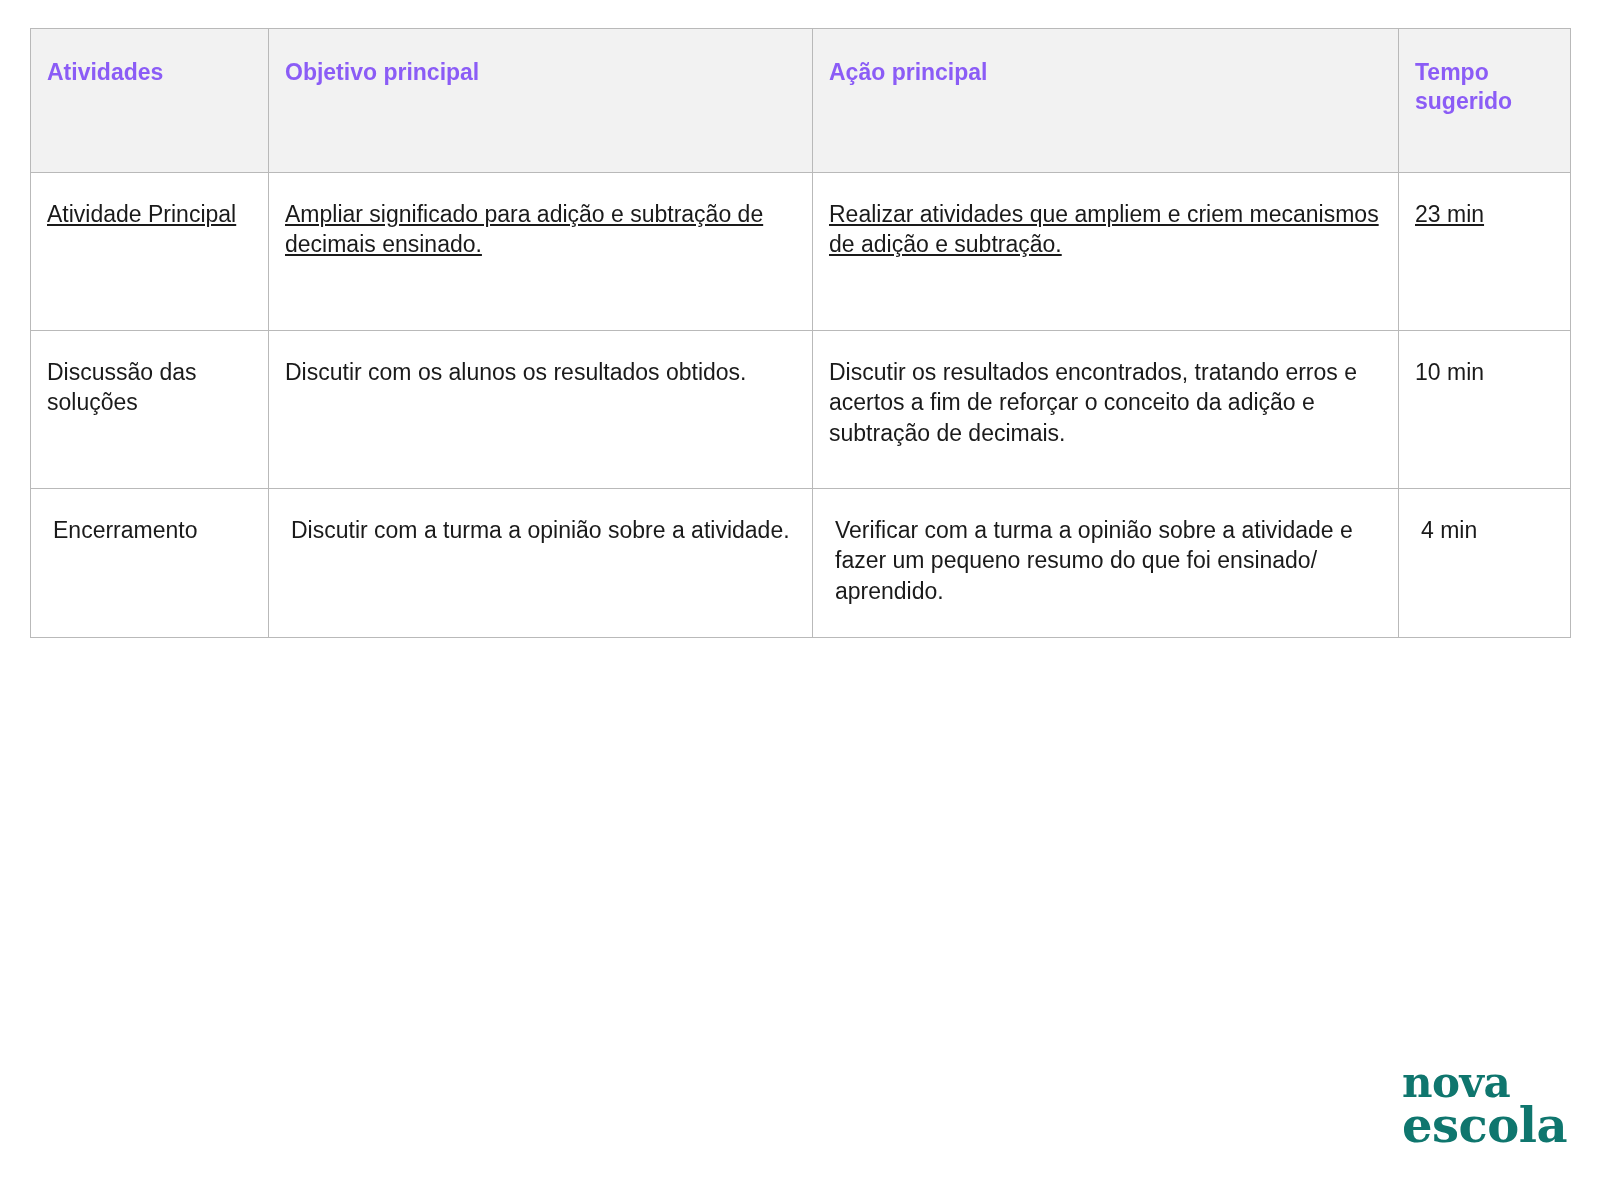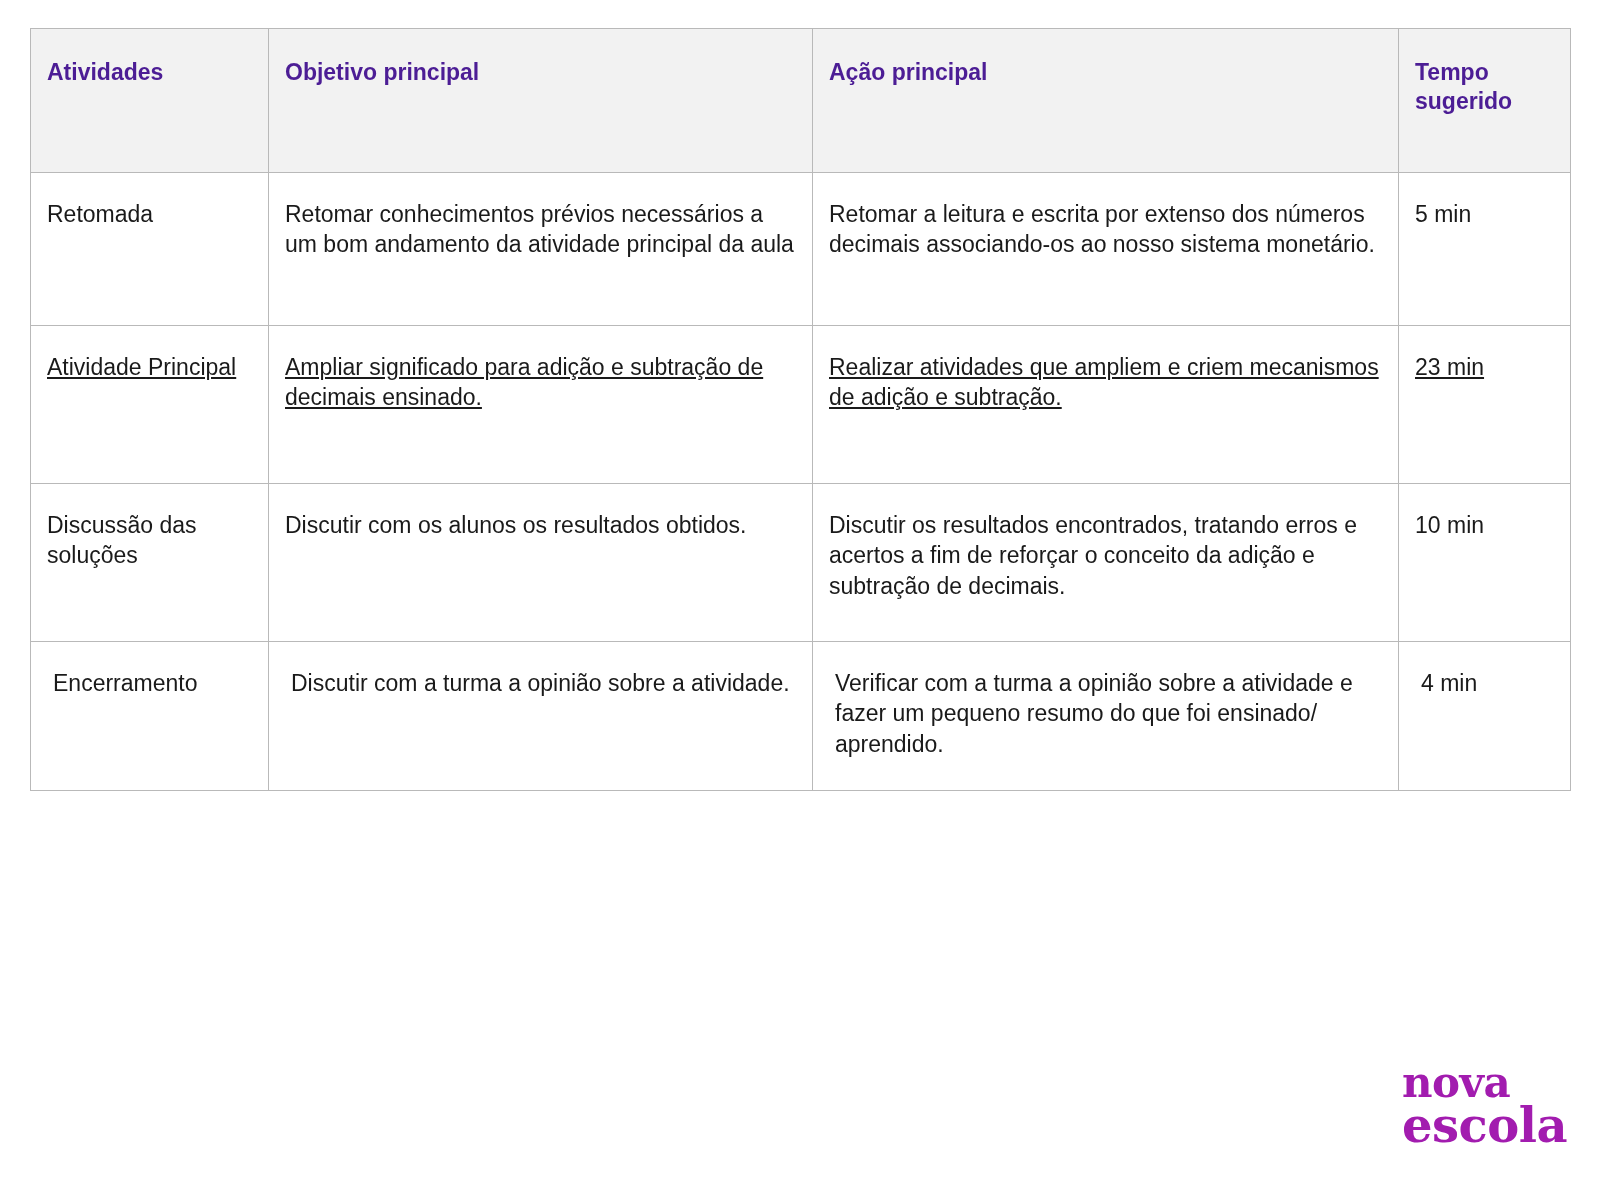--- a/index.html
+++ b/index.html
@@ -43,21 +43,21 @@
     text-align: left;
     padding: 0;
   }
 
   .lesson-table thead th {
     background: #f2f2f2;
     height: 114px;
     font-weight: bold;
     font-size: 23px;
     line-height: 1.28;
-    color: #4c1d95;
+    color: #8b5cf6;
     padding: 29px 16px 0 16px;
   }
 
   .lesson-table tbody td {
     font-weight: normal;
     font-size: 23px;
     line-height: 1.32;
     color: #1a1a1a;
     padding: 26px 16px 0 16px;
   }
@@ -75,21 +75,21 @@
   .brand-logo {
     position: absolute;
     right: 38px;
     bottom: 53px;
     width: 160px;
     text-align: left;
     font-family: "DejaVu Serif", "Liberation Serif", serif;
     font-weight: bold;
     font-size: 42px;
     line-height: 0.92;
-    color: #a21caf;
+    color: #0f766e;
     letter-spacing: -0.5px;
     user-select: none;
   }
   .brand-logo .logo-line { display: block; }
   .brand-logo .logo-line.line-2 { font-size: 48px; }
 </style>
 </head>
 <body>
 
 <div class="page">
@@ -103,26 +103,20 @@
     </colgroup>
     <thead>
       <tr>
         <th>Atividades</th>
         <th>Objetivo principal</th>
         <th>Ação principal</th>
         <th>Tempo sugerido</th>
       </tr>
     </thead>
     <tbody>
-      <tr class="r0">
-        <td>Retomada</td>
-        <td>Retomar conhecimentos prévios necessários a um bom andamento da atividade principal da aula</td>
-        <td>Retomar a leitura e escrita por extenso dos números decimais associando-os ao nosso sistema monetário.</td>
-        <td class="time-cell">5 min</td>
-      </tr>
       <tr class="r1">
         <td>Atividade Principal</td>
         <td>Ampliar significado para adição e subtração de decimais ensinado.</td>
         <td>Realizar atividades que ampliem e criem mecanismos de adição e subtração.</td>
         <td class="time-cell">23 min</td>
       </tr>
       <tr class="r2">
         <td>Discussão das soluções</td>
         <td>Discutir com os alunos os resultados obtidos.</td>
         <td>Discutir os resultados encontrados, tratando erros e acertos a fim de reforçar o conceito da adição e subtração de decimais.</td>

